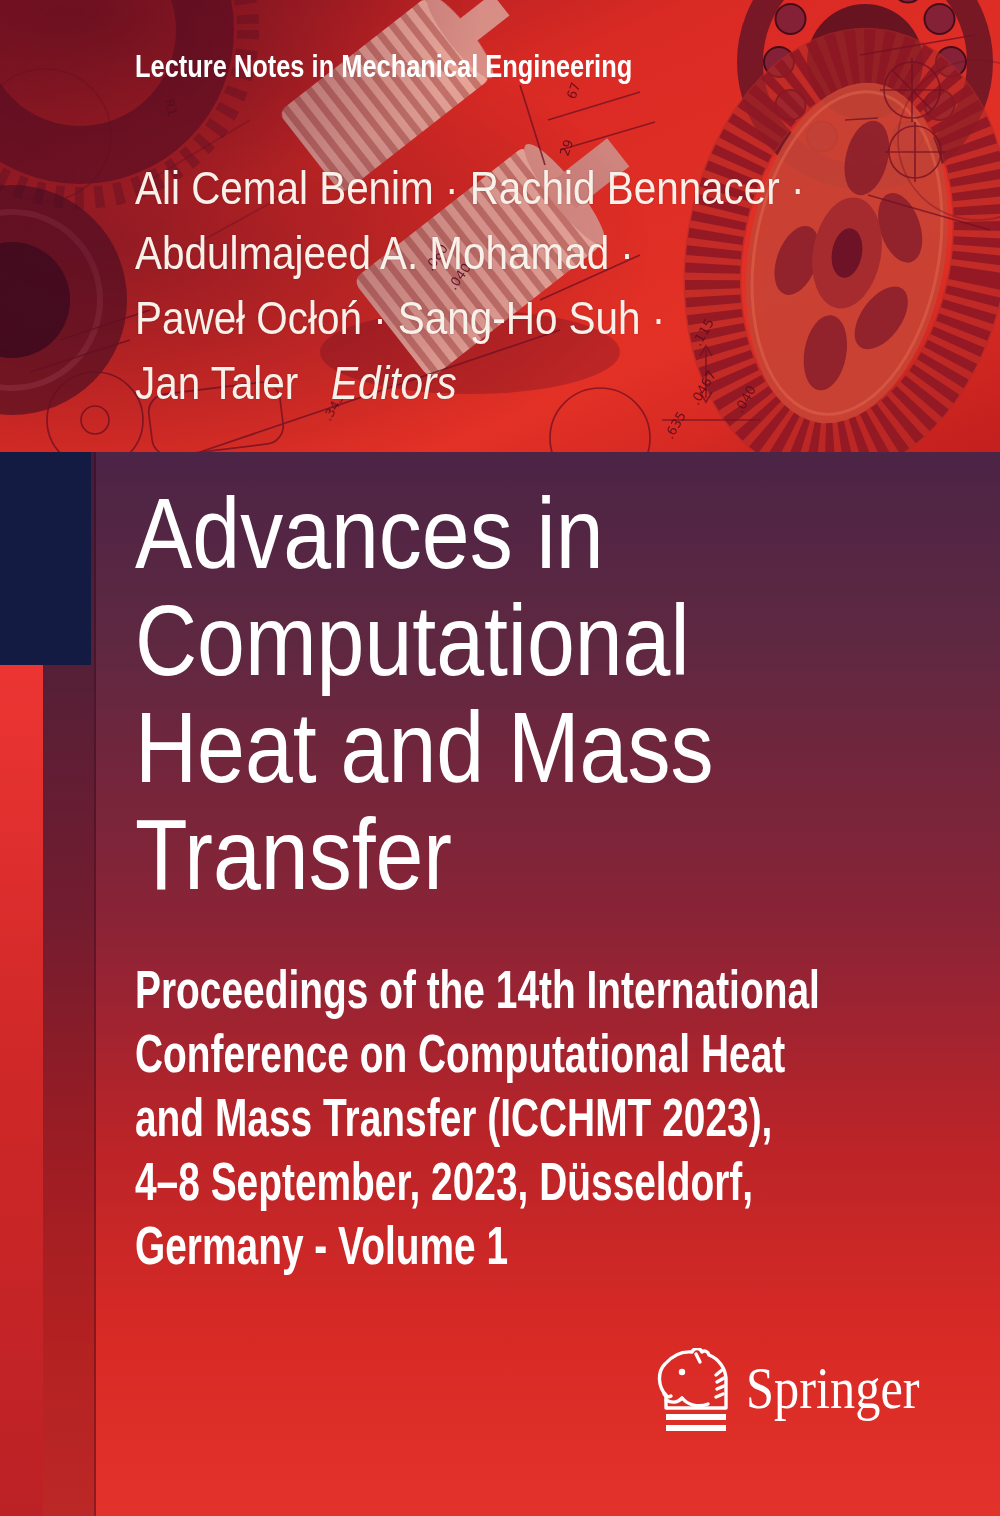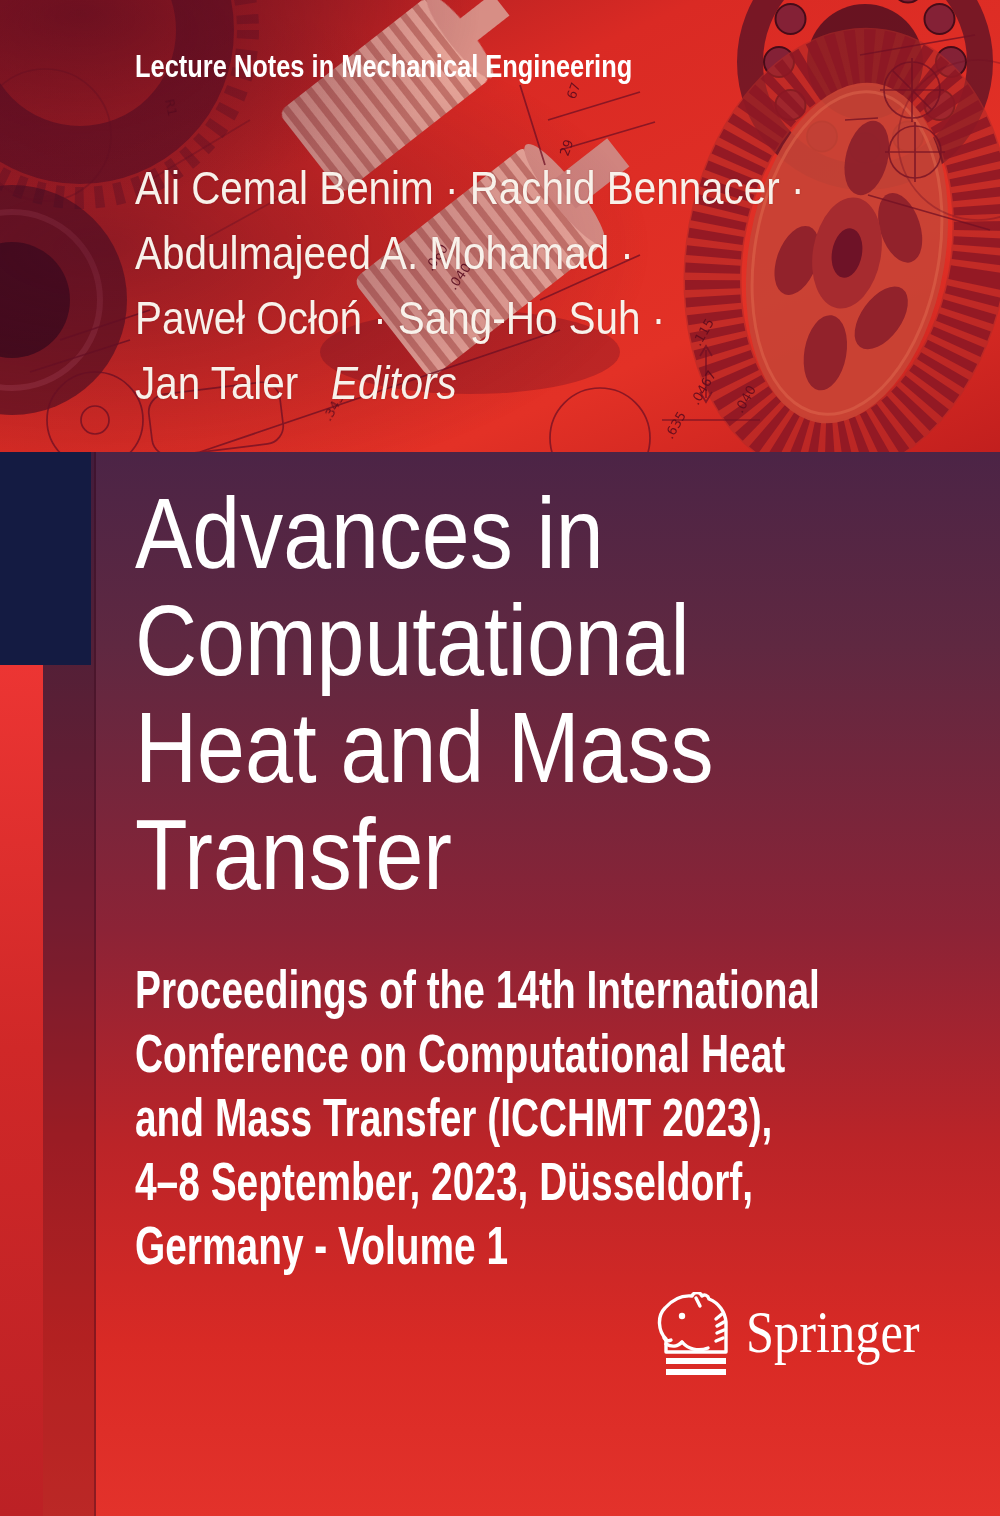--- a/index.html
+++ b/index.html
@@ -91,21 +91,21 @@
     font-weight: bold;
     color: #ffffff;
     white-space: nowrap;
     transform: scaleX(0.72);
     transform-origin: 0 0;
   }
 
   
   .publisher {
     position: absolute;
-    left: 652px; top: 1292px;
+    left: 652px; top: 1348px;
     display: flex;
     align-items: flex-start;
   }
   .horse { width: 80px; height: 86px; display: block; }
   .wordmark {
     font-family: "Liberation Serif", serif;
     font-size: 60px;
     line-height: 60px;
     color: #ffffff;
     margin-left: 14px;

